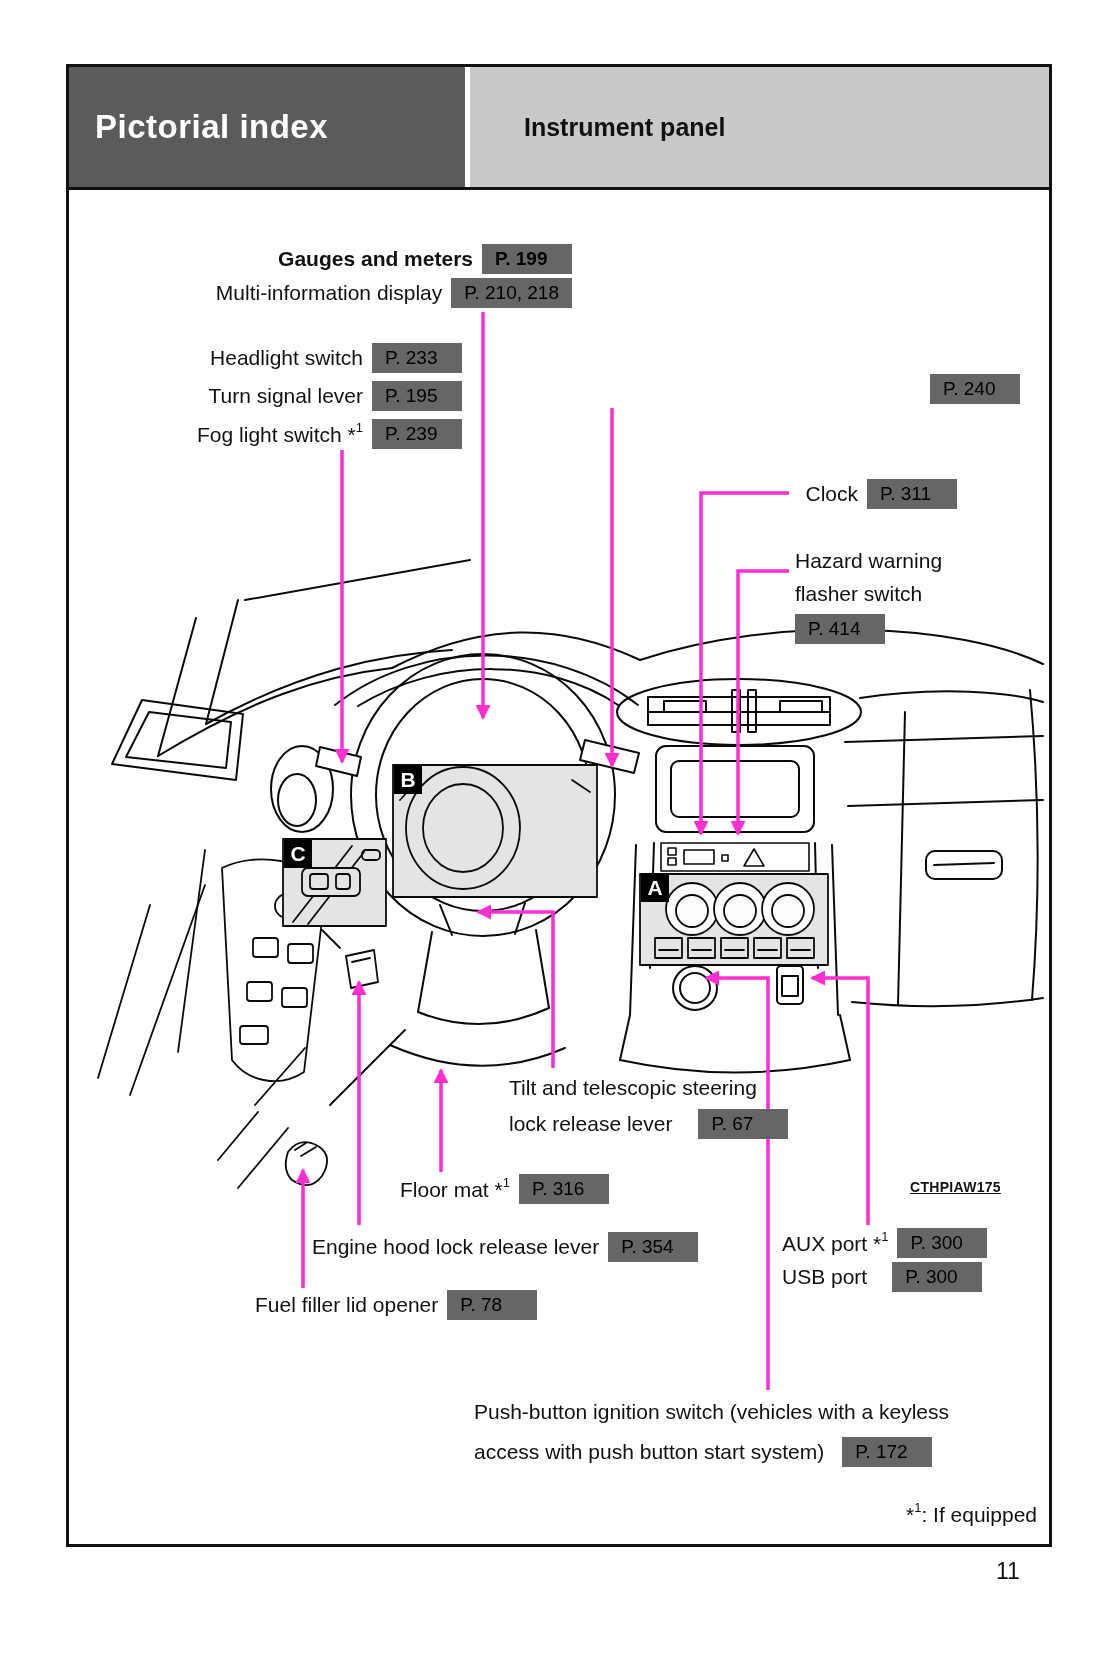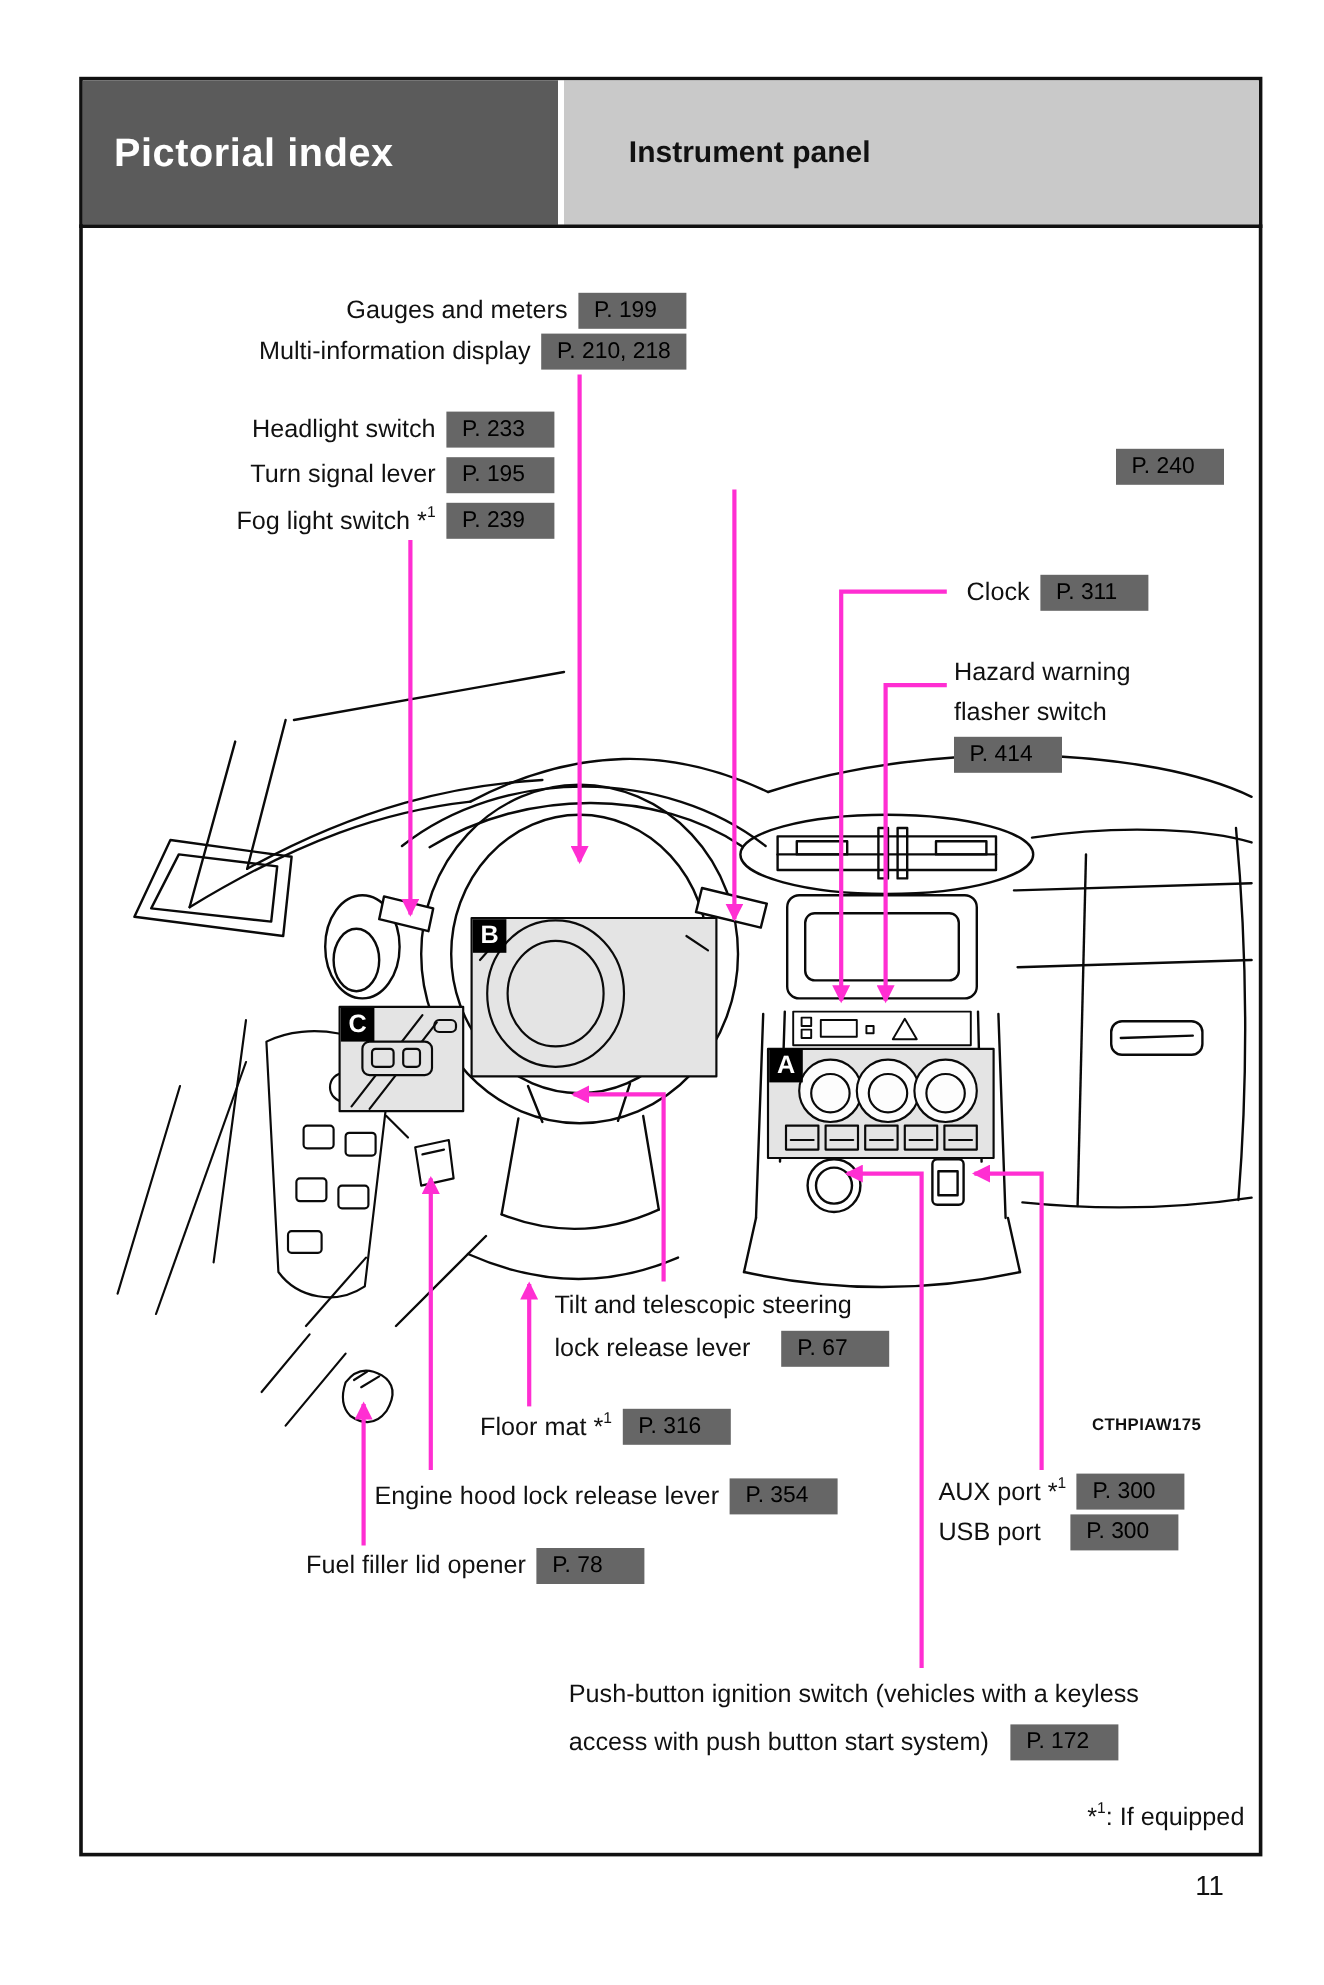--- a/index.html
+++ b/index.html
@@ -21,21 +21,21 @@
   .frame{position:absolute;left:66px;top:187px;width:986px;height:1360px;
        border:3px solid #111;box-sizing:border-box;background:#fff;z-index:1;}
   svg.art{position:absolute;left:0;top:0;z-index:2;}
   
   .callout{position:absolute;z-index:3;display:flex;align-items:center;gap:9px;
        white-space:nowrap;font-size:21px;color:#111;height:32px;}
   .badge{display:inline-block;background:#666666;color:#000000;font-size:19px;
        padding:4px 13px;min-width:64px;text-align:left;box-sizing:content-box;}
   .block{position:absolute;z-index:3;font-size:21px;color:#111;white-space:nowrap;}
   .bline{height:33px;display:flex;align-items:center;}
-  .tline{height:36px;display:flex;align-items:center;gap:26px;}
+  .tline{height:36px;display:flex;align-items:center;gap:26px;margin-left:47px;}
   .pline{height:40px;display:flex;align-items:center;gap:18px;}
   sup{font-size:13px;position:relative;top:-2px;}
   .letter{position:absolute;z-index:4;width:28px;height:28px;background:#000;color:#fff;
        font-weight:bold;font-size:21px;display:flex;align-items:center;justify-content:center;}
   .figcode{position:absolute;z-index:3;font-weight:bold;font-size:14px;letter-spacing:.3px;}
   .pagenum{position:absolute;z-index:3;font-size:23px;}
 </style>
 </head>
 <body>
 
@@ -225,21 +225,21 @@
     <path d="M303,1288 L303,1170" marker-end="url(#ah)"></path>
     <path d="M768,1390 L768,978 L706,978" marker-end="url(#ah)"></path>
     <path d="M868,1225 L868,978 L812,978" marker-end="url(#ah)"></path>
   </g>
 </svg>
 
 <div class="letter" style="left:641px;top:874px;">A</div>
 <div class="letter" style="left:394px;top:766px;">B</div>
 <div class="letter" style="left:284px;top:840px;">C</div>
 
-<div class="callout" style="right:531px;top:243px;">
+<div class="callout" style="right:531px;top:243px;font-weight:bold;">
   <span>Gauges and meters</span>
   <span class="badge">P. 199</span>
 </div>
 
 <div class="callout" style="right:531px;top:277px;">
   <span>Multi-information display</span>
   <span class="badge">P. 210, 218</span>
 </div>
 
 <div class="callout" style="right:641px;top:342px;">
@@ -314,21 +314,21 @@
 </div>
 
 <div class="block" style="left:474px;top:1392px;">
   <div class="pline">Push-button ignition switch (vehicles with a keyless</div>
   <div class="pline">
     <span>access with push button start system)</span>
     <span class="badge">P. 172</span>
   </div>
 </div>
 
-<div class="figcode" style="left:910px;top:1179px;">CTHPIAW175</div>
+<div class="figcode" style="left:910px;top:1179px;text-decoration:underline;">CTHPIAW175</div>
 
 <div class="callout" style="right:66px;top:1498px;">
   <span>
     <span>*</span><sup>1</sup><span>: If equipped</span>
   </span>
 </div>
 
 <div class="pagenum" style="left:996px;top:1558px;">11</div>
 
 </body></html>

